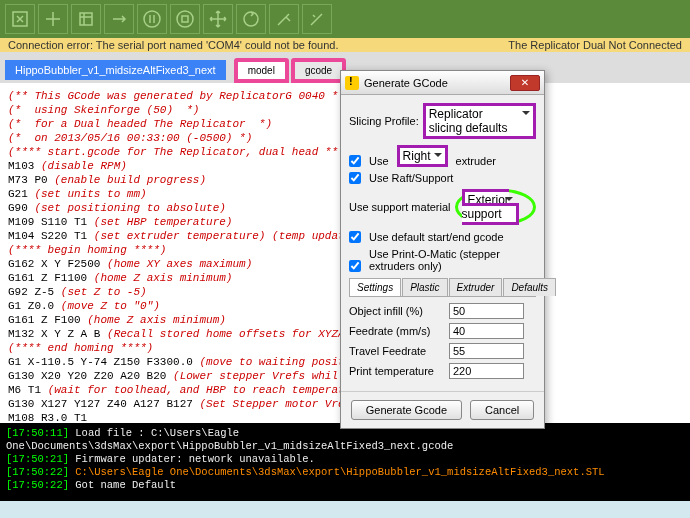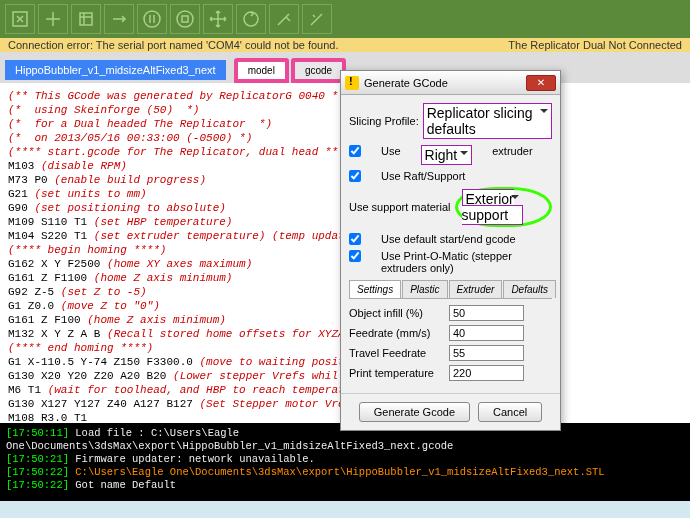--- a/index.html
+++ b/index.html
@@ -18,35 +18,35 @@
 
 .code-area { background: #fff; height: 340px; padding: 6px 8px; font-family: "Courier New", monospace; font-size: 11px; line-height: 14px; overflow: hidden; white-space: pre; }
 .code-area .cm { color: #c00; font-style: italic; }
 .code-area .kw { color: #000; }
 
 .console { background: #000; color: #0f0; font-family: "Courier New", monospace; font-size: 10.5px; padding: 4px 6px; height: 78px; line-height: 13px; white-space: pre-wrap; }
 .console .ts { color: #0f0; }
 .console .tx { color: #eee; }
 .console .path { color: #ff8c00; }
 
-.dialog { position: absolute; top: 70px; left: 340px; width: 221px; background: #f0f0f0; border: 1px solid #888; box-shadow: 2px 2px 8px rgba(0,0,0,0.3); }
+.dialog { position: absolute; top: 70px; left: 340px; width: 205px; background: #f0f0f0; border: 1px solid #888; box-shadow: 2px 2px 8px rgba(0,0,0,0.3); }
 .dlg-title { background: linear-gradient(#fff,#ddd); height: 24px; display: flex; align-items: center; padding: 0 4px; font-size: 11px; border-bottom: 1px solid #aaa; }
 .dlg-title .ticon { width: 14px; height: 14px; background: #ffcc00; border-radius: 2px; margin-right: 5px; position: relative; }
 .dlg-title .ticon::after { content: "!"; position: absolute; left: 4px; top: -1px; font-weight: bold; color: #000; font-size: 11px; }
 .dlg-title .spacer { flex: 1; }
 .dlg-close { background: #c0392b; color: #fff; width: 30px; height: 16px; border: 1px solid #922; border-radius: 2px; display: flex; align-items: center; justify-content: center; font-size: 10px; }
 
 .dlg-body { padding: 8px; font-size: 11px; }
 .row { display: flex; align-items: center; margin-bottom: 6px; gap: 4px; }
 .row label { white-space: nowrap; }
-.sel { border: 1px solid #a21caf; background: #fff; padding: 1px 14px 1px 3px; font-size: 14px; position: relative; min-width: 50px; }
+.sel { border: 3px solid #a21caf; background: #fff; padding: 1px 14px 1px 3px; font-size: 12px; position: relative; min-width: 50px; }
 .sel::after { content: ""; position: absolute; right: 3px; top: 5px; border: 4px solid transparent; border-top-color: #333; }
 .sel.wide { flex: 1; }
 .highlight-ring { border: 3px solid #3aff00; border-radius: 50%/60%; padding: 1px 4px; display: inline-block; }
-.chk { display: flex; align-items: flex-start; gap: 20px; margin-bottom: 5px; }
+.chk { display: flex; align-items: flex-end; gap: 8px; margin-bottom: 5px; }
 .chk input { width: 12px; height: 12px; }
 
 .tabstrip { display: flex; border-bottom: 1px solid #aaa; margin: 6px 0; font-style: italic; }
 .ptab { padding: 3px 7px; border: 1px solid #aaa; background: #e8e8e8; font-size: 10px; margin-right: 1px; border-bottom: none; }
 .ptab.active { background: #fff; }
 
 .prow { display: flex; align-items: center; margin-bottom: 4px; }
 .prow .plabel { width: 100px; }
 .prow input { width: 75px; border: 1px solid #888; padding: 1px 3px; font-size: 11px; }
 

